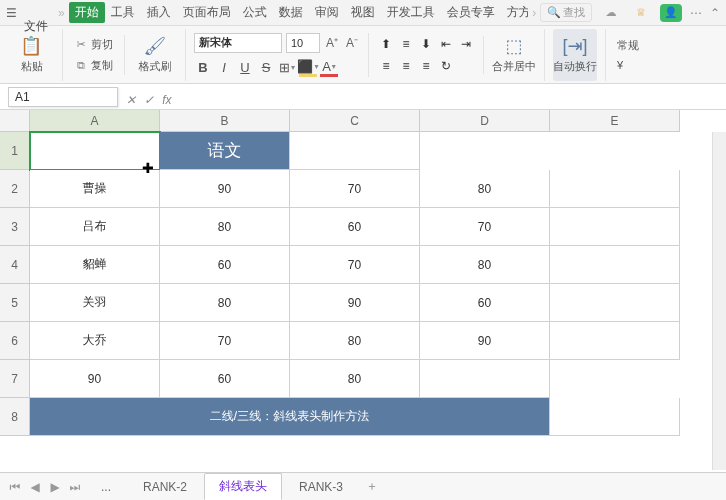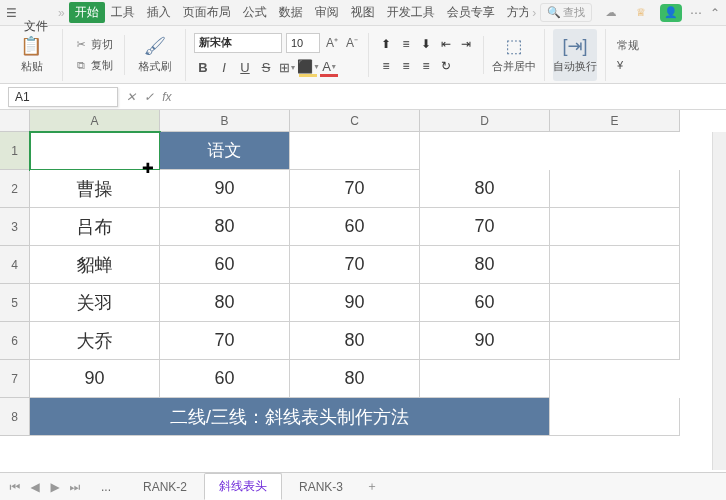--- a/index.html
+++ b/index.html
@@ -27,35 +27,35 @@
 .font-row{display:flex;align-items:center;gap:4px;}
 .font-select{border:1px solid #ccc;background:#fff;padding:1px 4px;font-size:11px;height:20px;display:flex;align-items:center;}
 .font-name{width:88px;font-weight:bold;}
 .font-size{width:34px;}
 .tiny{width:16px;height:18px;display:flex;align-items:center;justify-content:center;color:#666;font-size:12px;}
 .fmt-row{display:flex;align-items:center;gap:3px;}
 .fmt-row .t{width:18px;height:18px;display:flex;align-items:center;justify-content:center;font-size:13px;color:#555;}
 .dd::after{content:"▾";font-size:8px;color:#888;margin-left:1px;}
 .align-row{display:flex;gap:2px;}
 .align-row .t{width:18px;height:16px;display:flex;align-items:center;justify-content:center;}
-.namebar{height:26px;border-bottom:1px solid #d8d8d8;display:flex;align-items:center;padding:2px 8px;gap:8px;}
+.namebar{height:26px;border-bottom:1px solid #d8d8d8;display:flex;align-items:flex-end;padding:2px 8px;gap:8px;}
 .namebox{border:1px solid #ccc;width:110px;height:20px;padding:0 6px;display:flex;align-items:center;font-size:12px;box-shadow:1px 1px 2px rgba(0,0,0,.1);}
 .fx-btn{color:#888;font-style:italic;}
 .fx-input{border:none;flex:1;height:20px;font-size:12px;outline:none;}
 .grid-wrap{position:relative;height:360px;overflow:hidden;}
 .corner{position:absolute;left:0;top:0;width:30px;height:22px;background:#f3f3f3;border-right:1px solid #ccc;border-bottom:1px solid #ccc;}
 .col-heads{position:absolute;left:30px;top:0;height:22px;display:flex;}
 .ch{width:130px;height:22px;background:#f3f3f3;border-right:1px solid #ccc;border-bottom:1px solid #ccc;display:flex;align-items:center;justify-content:center;color:#666;font-size:12px;}
 .ch.sel{background:#e0e8d8;}
 .row-heads{position:absolute;left:0;top:22px;width:30px;}
 .rh{height:38px;background:#f3f3f3;border-right:1px solid #ccc;border-bottom:1px solid #ccc;display:flex;align-items:center;justify-content:center;color:#666;font-size:12px;}
 .rh.sel{background:#e0e8d8;}
 .cells{position:absolute;left:30px;top:22px;}
 .row{display:flex;}
-.cell{width:130px;height:38px;border-right:1px solid #d0d0d0;border-bottom:1px solid #d0d0d0;display:flex;align-items:center;justify-content:center;font-size:18px;color:#333;background:#fff;}
+.cell{width:130px;height:38px;border-right:1px solid #d0d0d0;border-bottom:1px solid #d0d0d0;display:flex;align-items:center;justify-content:center;font-size:12px;color:#333;background:#fff;}
 .hdr .cell{background:#5b7ba0;color:#fff;font-size:17px;}
 .hdr .cell:first-child{background:#fff;}
 .sel-cell{outline:2px solid #2e9b4f;outline-offset:-1px;}
 .cursor{position:absolute;left:142px;top:50px;color:#000;font-size:14px;pointer-events:none;}
 .footer-row{background:#5b7ba0;color:#fff;font-size:16px;}
 .footer-row .cell{background:#5b7ba0;color:#fff;}
 .scroll-v{position:absolute;right:0;top:22px;width:14px;bottom:0;background:#f0f0f0;border-left:1px solid #ddd;}
 .sheet-tabs{position:absolute;bottom:0;left:0;right:0;height:28px;border-top:1px solid #d0d0d0;background:#f7f7f7;display:flex;align-items:center;padding:0 6px;gap:2px;}
 .sheet-tabs .nav{width:18px;height:18px;color:#999;display:flex;align-items:center;justify-content:center;}
 .stab{padding:4px 14px;font-size:12px;color:#666;border:1px solid transparent;}

